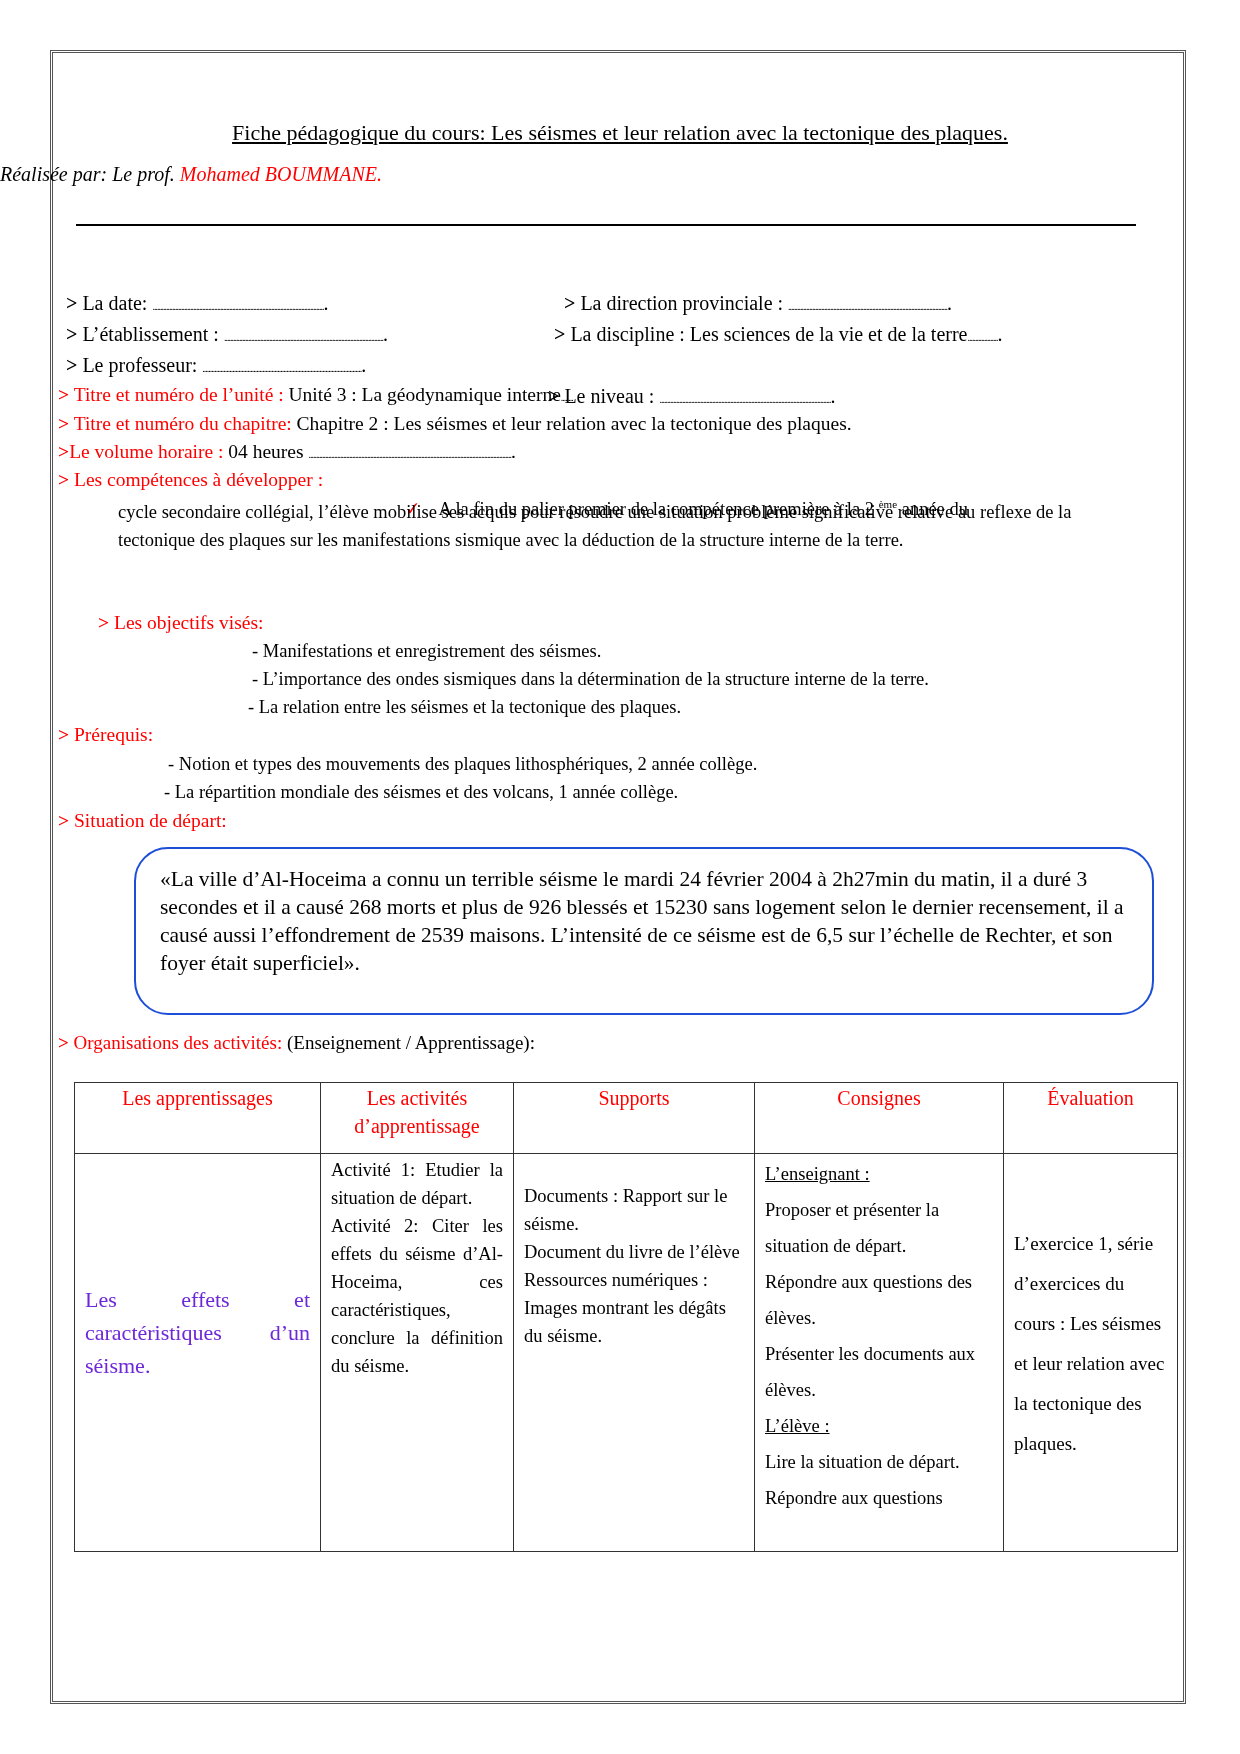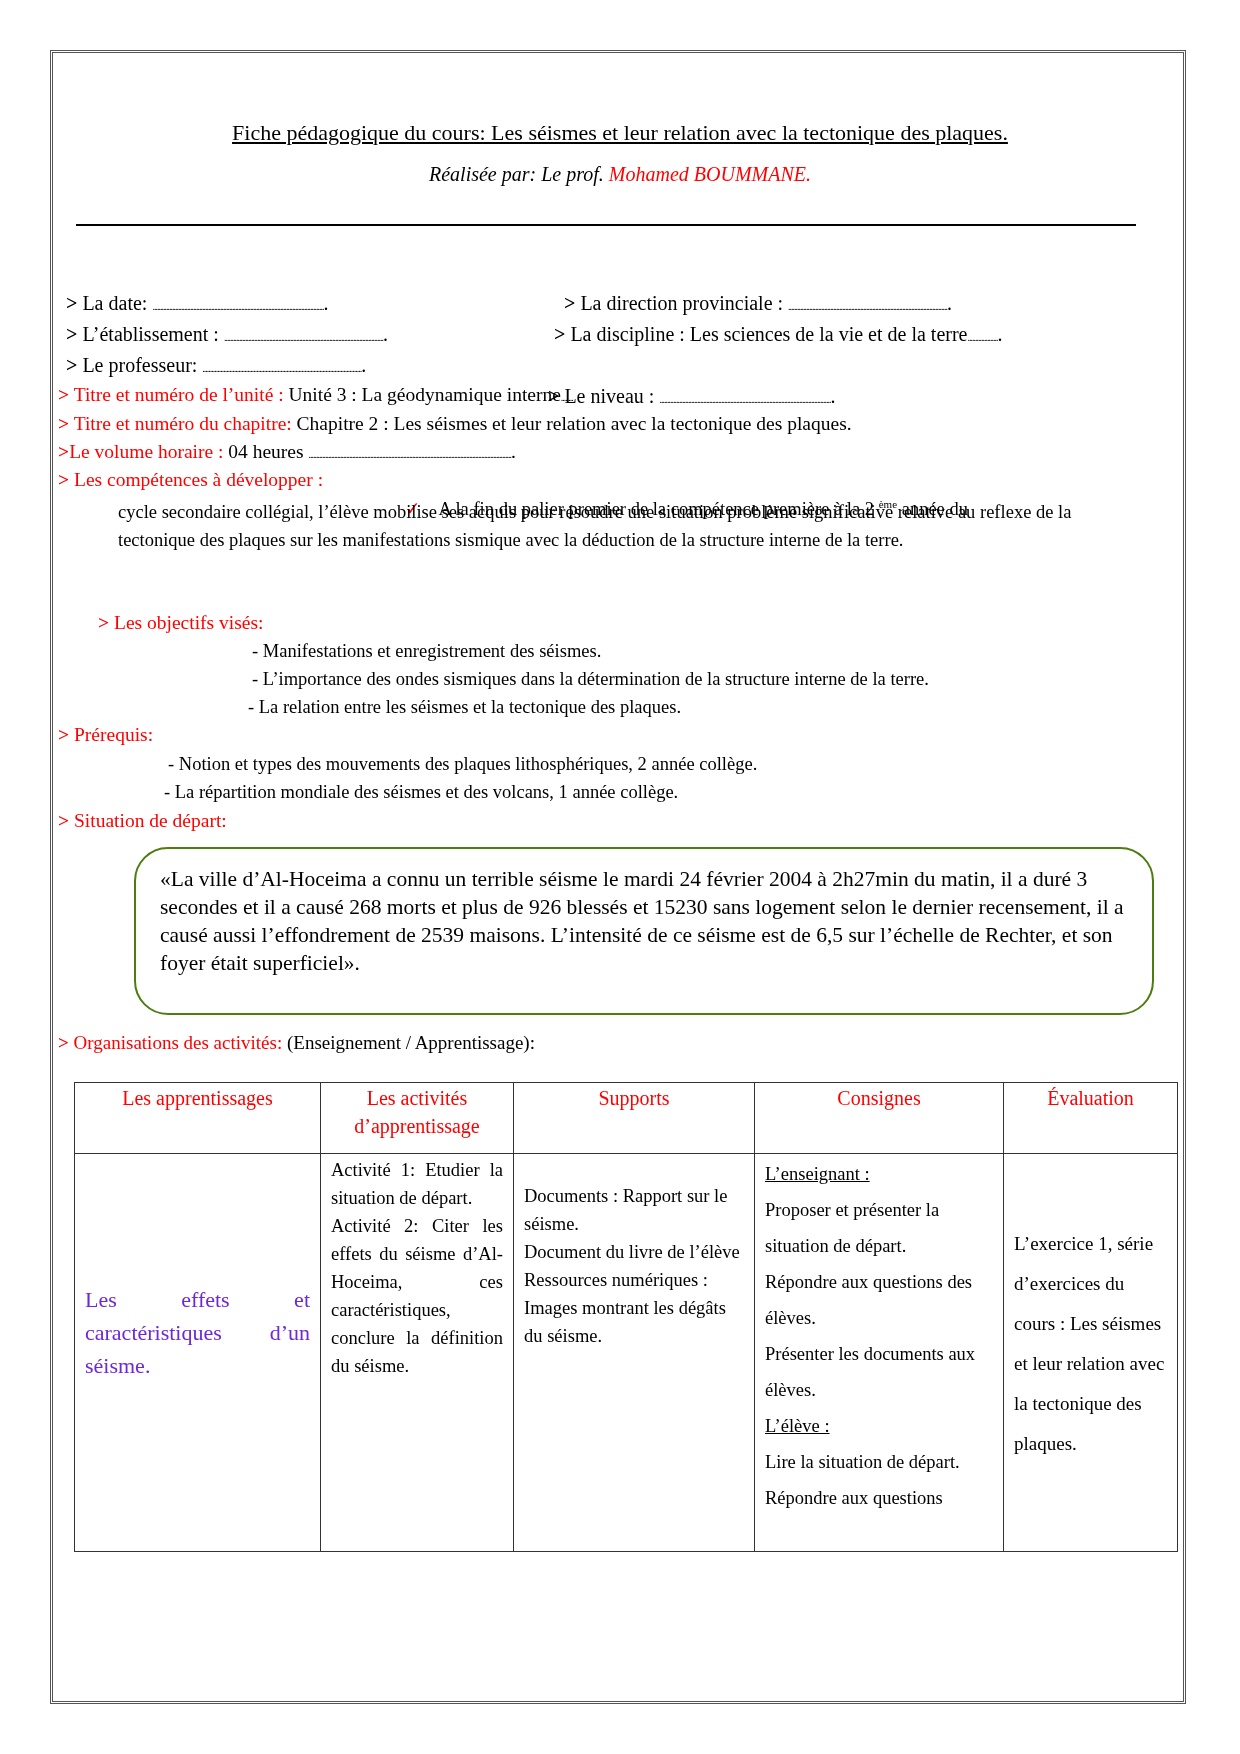--- a/index.html
+++ b/index.html
@@ -2,35 +2,35 @@
 <html><head>
 <meta charset="utf-8">
 <style>
   html, body { margin: 0; padding: 0; background: #ffffff; }
   body { width: 1240px; height: 1754px; position: relative; overflow: hidden;
          font-family: "Liberation Serif", "DejaVu Serif", serif; color: #000; }
   .page-border { position: absolute; left: 50px; top: 50px; width: 1136px; height: 1654px;
                  border: 3px double #555; box-sizing: border-box; }
   .title { position: absolute; left: 0; width: 1240px; top: 120px; text-align: center;
            font-size: 22px; text-decoration: underline; }
-  .subtitle { position: absolute; left: 0; width: 1240px; top: 163px; text-align: center;
+  .subtitle { position: absolute; left: 0; width: 1240px; top: 163px; 
               font-size: 20px; font-style: italic; }
   .subtitle .red { color: #ff0000; }
   .hr { position: absolute; left: 76px; top: 224px; width: 1060px; height: 0; border-top: 2px solid #000; }
   .red { color: #ff0000; }
   .green { color: #000000; }
   .line { position: absolute; left: 66px; font-size: 20px; white-space: nowrap; }
   .dots { letter-spacing: -1px; font-size: 10px; vertical-align: baseline; }
   .arrow { font-weight: bold; }
   .indent-text { position: absolute; font-size: 18.5px; white-space: nowrap; }
   .para { position: absolute; left: 74px; width: 1020px; font-size: 18.5px; line-height: 28px; }
   .check { color: #ff0000; margin-right: 18px; }
   .sup { font-size: 11px; vertical-align: super; }
   .situation-box { position: absolute; left: 134px; top: 847px; width: 1020px; height: 168px;
-                   border: 2px solid #4d7c0f; border-radius: 34px; box-sizing: border-box;
+                   border: 2px solid #1d4ed8; border-radius: 34px; box-sizing: border-box;
                    padding: 16px 20px 0 24px; font-size: 21.5px; line-height: 28px; }
   table.activities { position: absolute; left: 74px; top: 1082px; width: 1104px; border-collapse: collapse;
                      font-size: 18.5px; }
   table.activities th, table.activities td { border: 1.5px solid #333; vertical-align: top; }
   table.activities th { color: #ff0000; font-weight: normal; font-size: 20px; height: 68px;
                         text-align: center; line-height: 28px; }
   td.c1 { width: 225px; vertical-align: middle !important; color: #6d28d9; font-size: 22px;
           line-height: 33px; text-align: justify; padding: 0 10px 40px 10px; }
   td.c2 { width: 172px; padding: 2px 10px; line-height: 28px; text-align: justify; }
   td.c3 { width: 220px; padding: 28px 10px 0 10px; line-height: 28px; }

